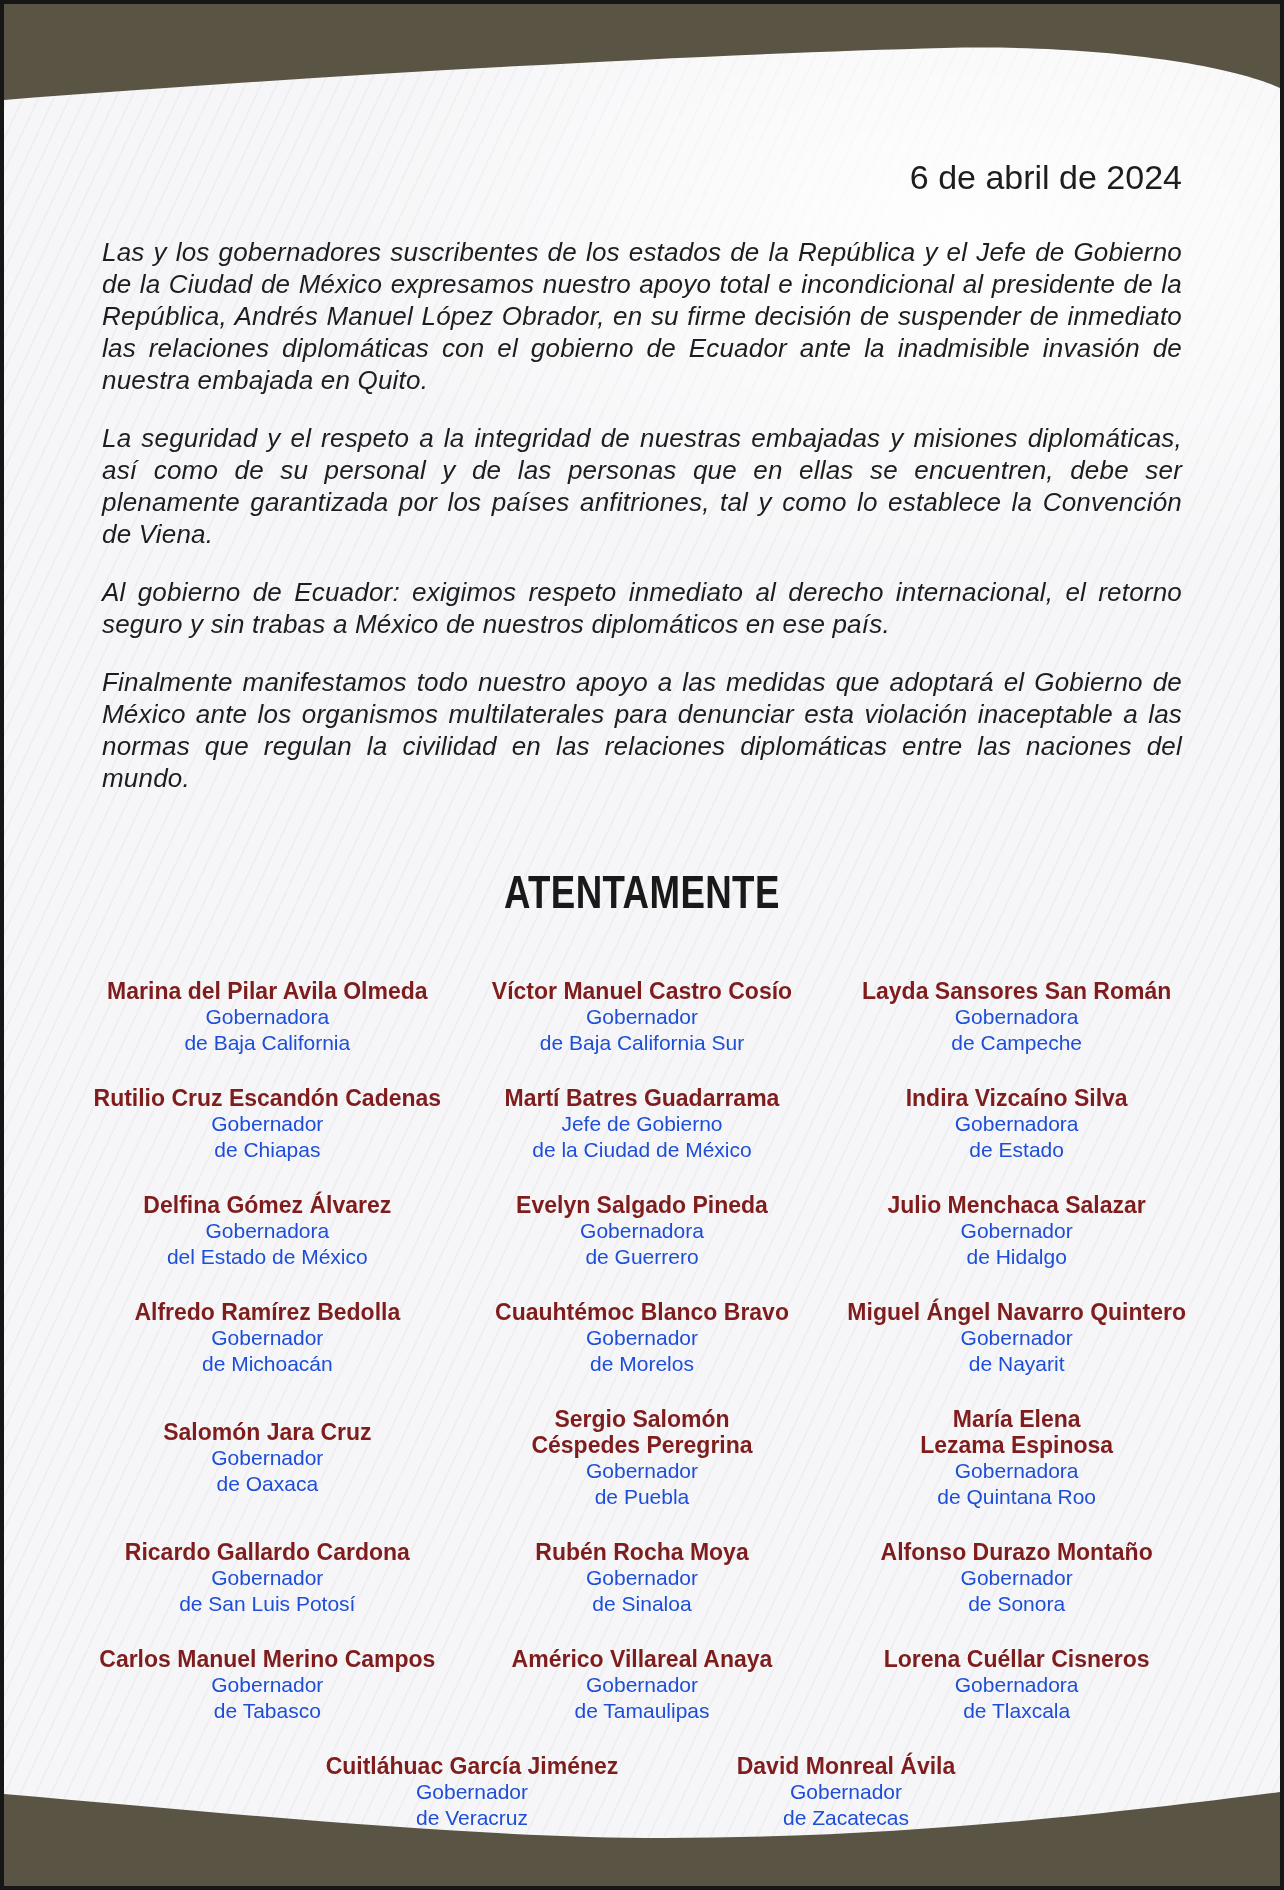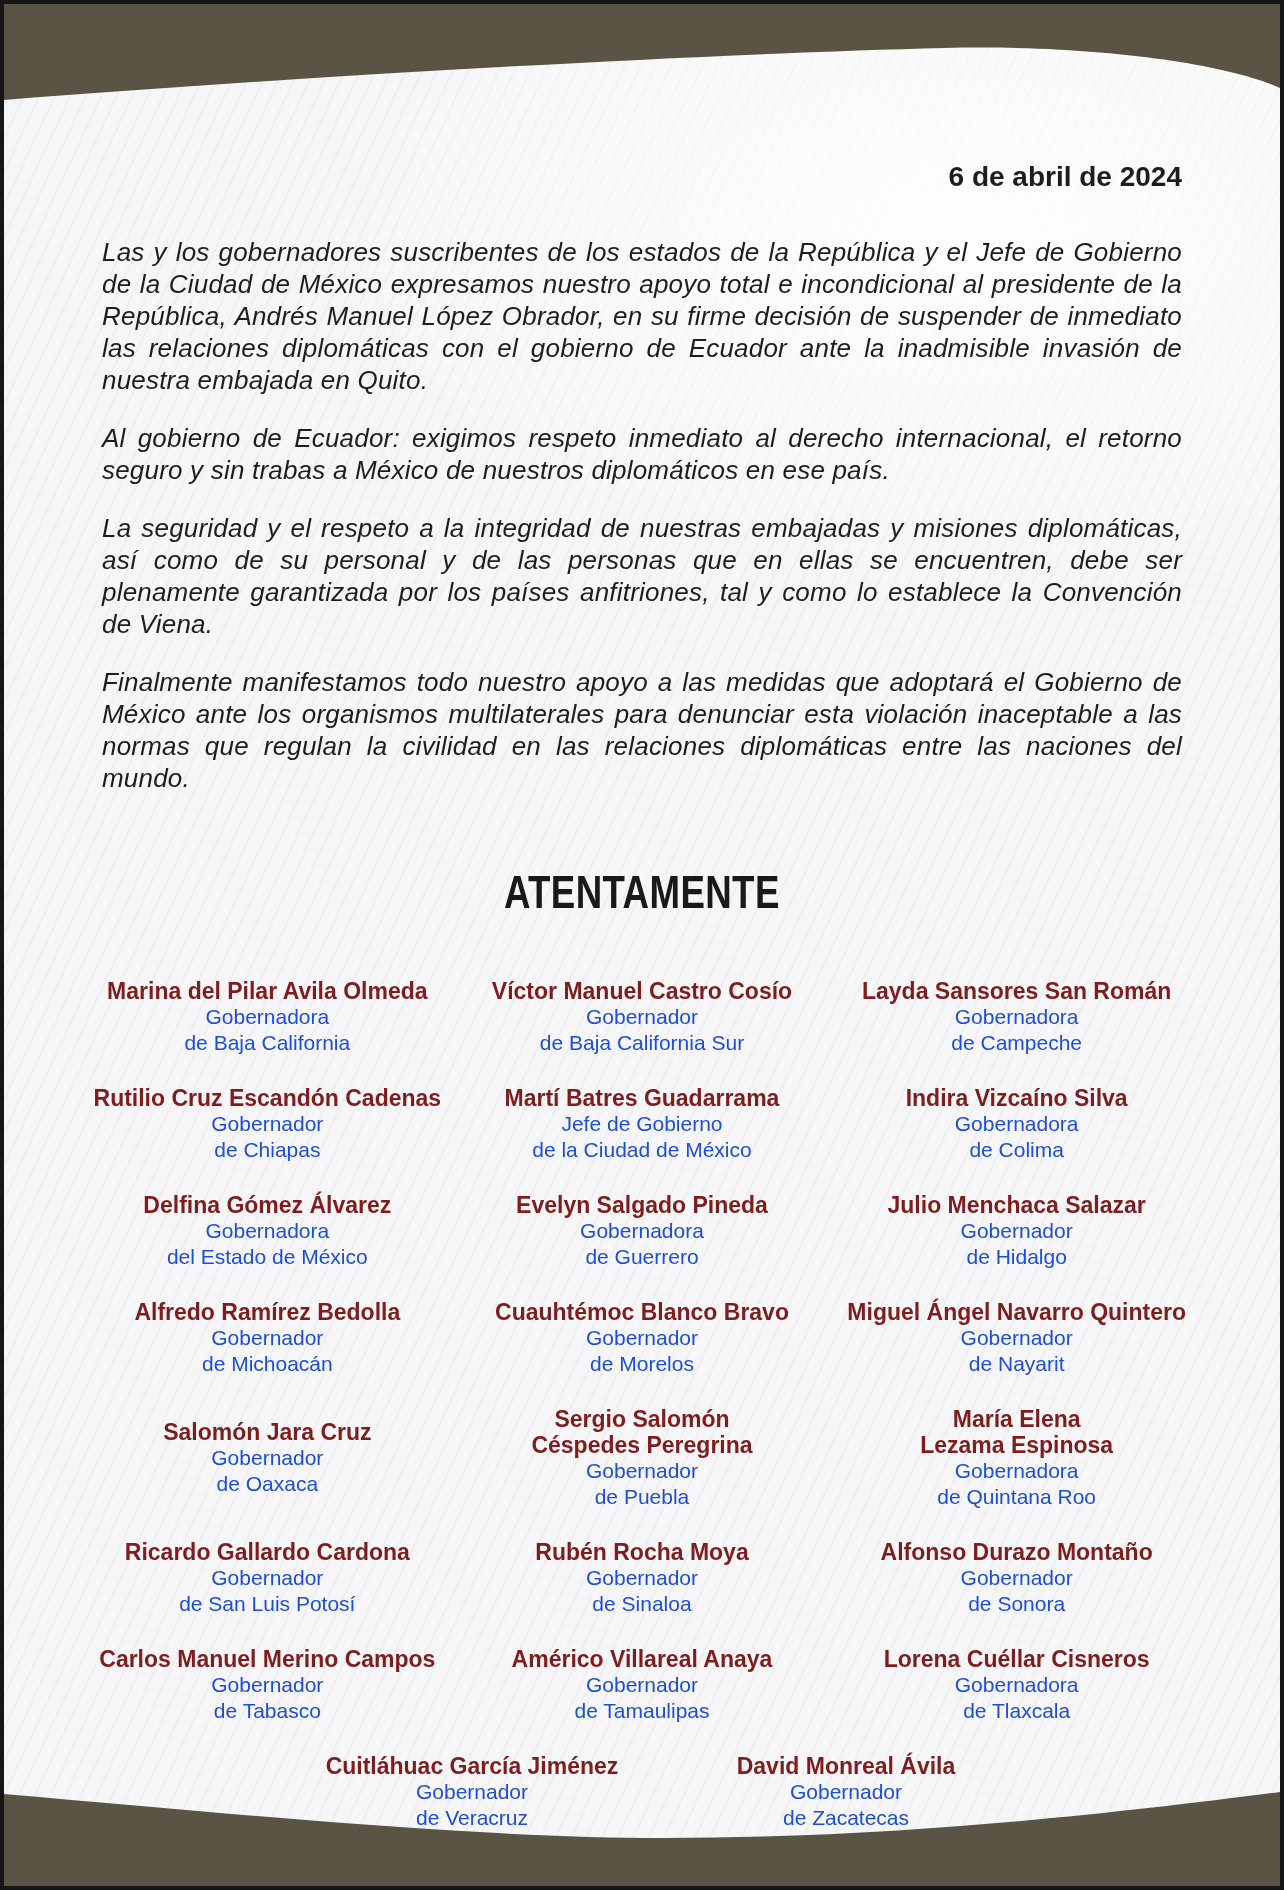--- a/index.html
+++ b/index.html
@@ -32,23 +32,22 @@
   .band.top{top:0;height:130px;}
   .band.bottom{bottom:0;height:100px;}
 
   .content{
     position:absolute;
     left:98px;right:98px;top:158px;
     color:#1d1d1f;
   }
   .letter-date{
     text-align:right;
-    font-size:28px;line-height:30px;
+    font-size:34px;line-height:30px;
     margin:0 0 44px 0;
-    font-weight:bold;
   }
   .para{
     margin:12px 0 26px 0;
     font-size:26px;line-height:32px;
     text-align:justify;
     letter-spacing:0.2px;
     font-style:italic;
   }
   .closing{
     text-align:center;
@@ -102,22 +101,22 @@
     </svg>
 
     <svg class="band bottom" viewBox="0 0 1276 100" preserveAspectRatio="none" aria-hidden="true">
       <path d="M0 8 C250 30 480 52 660 52 C900 52 1120 26 1276 6 V100 H0 Z" fill="#5a5444"></path>
     </svg>
 
     <div class="content">
       <p class="letter-date">6 de abril de 2024</p>
 
       <p class="para">Las y los gobernadores suscribentes de los estados de la República y el Jefe de Gobierno de la Ciudad de México expresamos nuestro apoyo total e incondicional al presidente de la República, Andrés Manuel López Obrador, en su firme decisión de suspender de inmediato las relaciones diplomáticas con el gobierno de Ecuador ante la inadmisible invasión de nuestra embajada en Quito.</p>
+      <p class="para">La seguridad y el respeto a la integridad de nuestras embajadas y misiones diplomáticas, así como de su personal y de las personas que en ellas se encuentren, debe ser plenamente garantizada por los países anfitriones, tal y como lo establece la Convención de Viena.</p>
       <p class="para">Al gobierno de Ecuador: exigimos respeto inmediato al derecho internacional, el retorno seguro y sin trabas a México de nuestros diplomáticos en ese país.</p>
-      <p class="para">La seguridad y el respeto a la integridad de nuestras embajadas y misiones diplomáticas, así como de su personal y de las personas que en ellas se encuentren, debe ser plenamente garantizada por los países anfitriones, tal y como lo establece la Convención de Viena.</p>
       <p class="para">Finalmente manifestamos todo nuestro apoyo a las medidas que adoptará el Gobierno de México ante los organismos multilaterales para denunciar esta violación inaceptable a las normas que regulan la civilidad en las relaciones diplomáticas entre las naciones del mundo.</p>
 
       <div class="closing">
         <span class="closing-text">ATENTAMENTE</span>
       </div>
 
       <div class="sig-grid" id="sig-grid">
           <div class="sig-row">
   <div class="sig-block">
     <div class="sig-name">Marina del Pilar Avila Olmeda</div>
@@ -146,21 +145,21 @@
 
   <div class="sig-block">
     <div class="sig-name">Martí Batres Guadarrama</div>
     <div class="sig-role">Jefe de Gobierno</div>
     <div class="sig-region">de la Ciudad de México</div>
   </div>
 
   <div class="sig-block">
     <div class="sig-name">Indira Vizcaíno Silva</div>
     <div class="sig-role">Gobernadora</div>
-    <div class="sig-region">de Colima</div>
+    <div class="sig-region">de Estado</div>
   </div>
 </div>
           <div class="sig-row">
   <div class="sig-block">
     <div class="sig-name">Delfina Gómez Álvarez</div>
     <div class="sig-role">Gobernadora</div>
     <div class="sig-region">del Estado de México</div>
   </div>
 
   <div class="sig-block">

